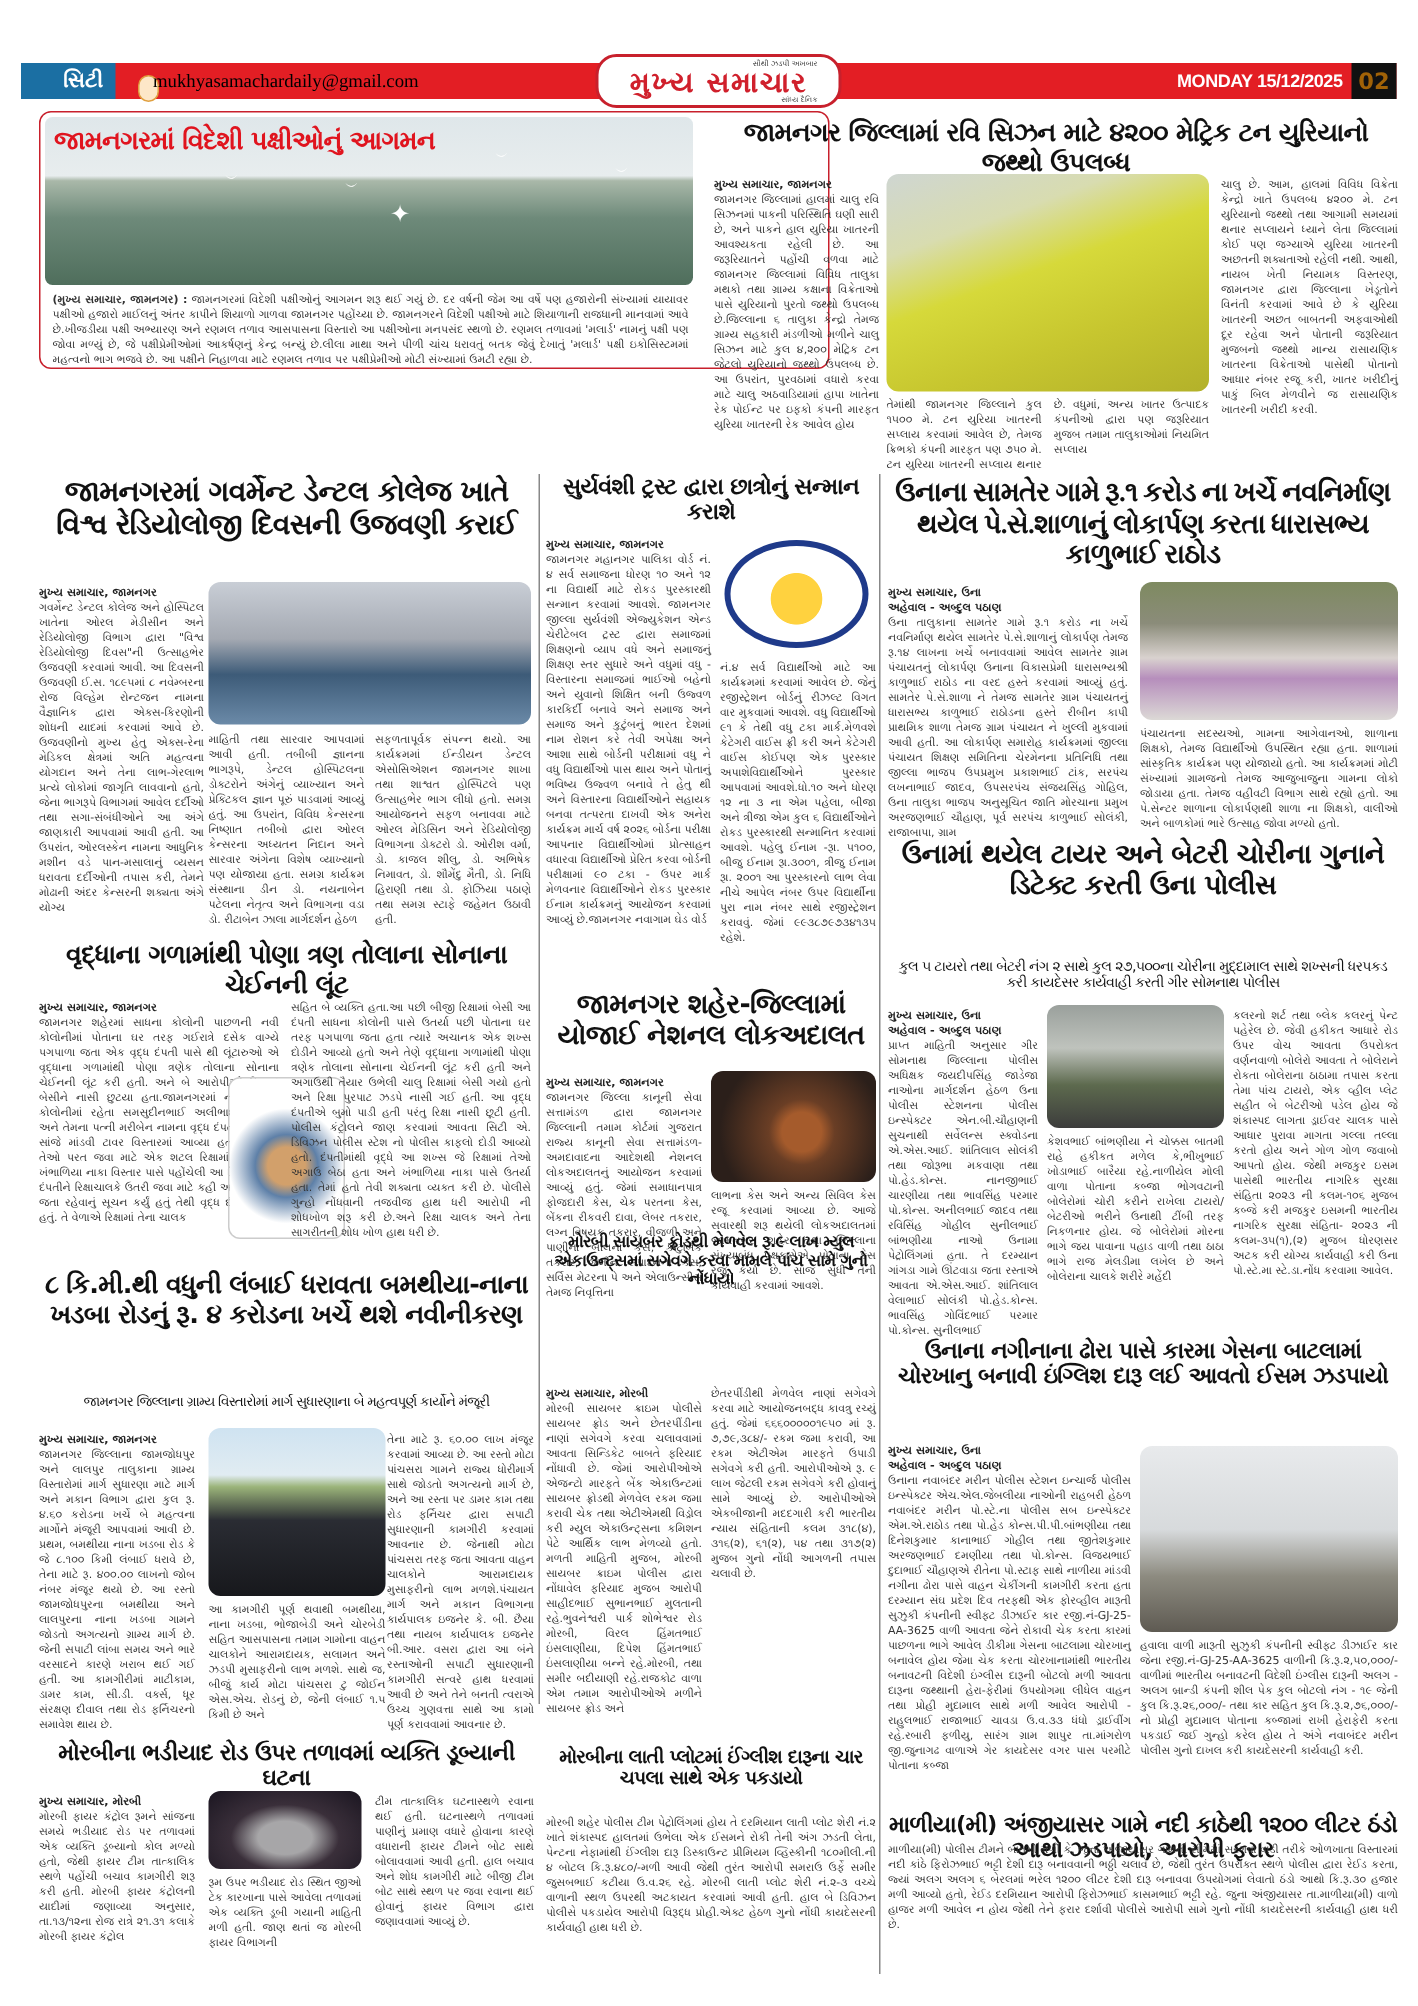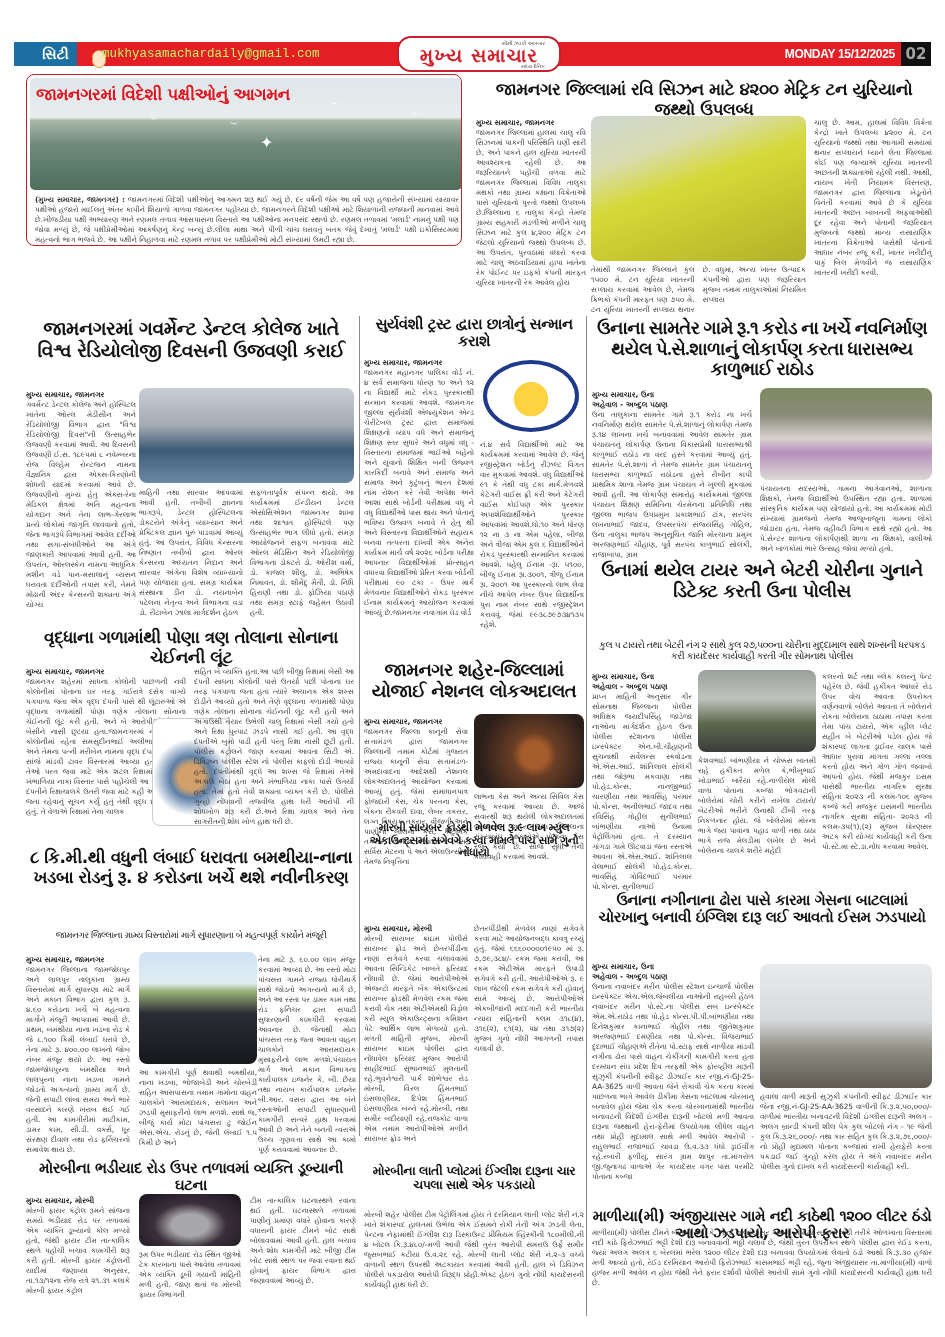--- a/index.html
+++ b/index.html
@@ -3,39 +3,39 @@
 <meta charset="utf-8">
 <style>
   * { box-sizing: border-box; margin: 0; padding: 0; }
   html, body { width: 945px; height: 1337px; background: #fff; overflow: hidden; }
   body { font-family: "DejaVu Sans", sans-serif; color: #222; position: relative; }
   .abs { position: absolute; }
 
   
   .mast { left: 14px; top: 42px; width: 917px; height: 24px; background: #e31e24; }
   .mast .sec { position: absolute; left: 0; top: 0; width: 63px; height: 24px; background: #1b6fa3; color: #fff; font-weight: bold; font-size: 14px; text-align: center; line-height: 24px; padding-left: 20px; }
-  .mast .mail { position: absolute; left: 88px; top: 0; color: #bef264; font-size: 12.5px; line-height: 24px; font-family: Liberation Mono, monospace; }
+  .mast .mail { position: absolute; left: 88px; top: 0; color: #000000; font-size: 12.5px; line-height: 24px; font-family: Liberation Serif, serif; }
   .mast .hand { position: absolute; left: 78px; top: 8px; width: 14px; height: 18px; border: 1.5px solid #e0a040; border-radius: 7px; background: #fde7c8; }
   .mast .date { position: absolute; right: 36px; top: 0; color: #fff; font-weight: bold; font-size: 12px; line-height: 24px; font-family: "Liberation Sans", sans-serif; letter-spacing: -0.3px; }
-  .mast .pg { position: absolute; right: 0; top: 0; width: 30px; height: 24px; background: #111; color: #a3a3a3; font-weight: bold; font-size: 15px; text-align: center; line-height: 24px; }
+  .mast .pg { position: absolute; right: 0; top: 0; width: 30px; height: 24px; background: #111; color: #a16207; font-weight: bold; font-size: 15px; text-align: center; line-height: 24px; }
   .logo { left: 397px; top: 36px; width: 164px; height: 36px; background: #fff; border: 2px solid #c8202c; border-radius: 14px; text-align: center; }
   .logo .name { color: #d0202c; font-weight: bold; font-size: 19px; line-height: 34px; letter-spacing: 1px; }
   .logo .tag1, .logo .tag2 { position: absolute; font-size: 5px; color: #333; right: 14px; }
   .logo .tag1 { top: 2px; } .logo .tag2 { bottom: 0px; }
 
   
   .head { font-weight: bold; color: #111; text-align: center; letter-spacing: -0.5px; line-height: 1.15; font-family: "DejaVu Sans", sans-serif; }
   .byline { font-size: 7.5px; font-weight: bold; text-align: left; color: #222; }
   .body { font-size: 7.3px; line-height: 10px; color: #333; text-align: justify; }
   .cols2 { column-count: 2; column-gap: 8px; }
   .photo { border-radius: 8px; overflow: hidden; }
   .vrule { width: 1px; background: #888; }
 
   
-  .birdbox { left: 26px; top: 74px; width: 436px; height: 172px; border: 1.5px solid #c8202c; border-radius: 8px; background: #fff; overflow: hidden; padding-left: 25px; }
+  .birdbox { left: 26px; top: 74px; width: 527px; height: 172px; border: 1.5px solid #c8202c; border-radius: 8px; background: #fff; overflow: hidden; padding-left: 25px; }
   .birdphoto { position: absolute; left: 3px; top: 3px; width: 432px; height: 112px; background: linear-gradient(#dfe7ea 0%, #e8edee 35%, #a9b8a9 38%, #6e8a7a 60%, #4f6e5c 100%); border-radius: 5px; }
   .birdphoto .title { position: absolute; left: 6px; top: 6px; color: #e0141e; font-weight: bold; font-size: 17px; letter-spacing: -0.5px; }
   .birdphoto .bird { position: absolute; color: #fff; font-size: 9px; }
   .birdcap { position: absolute; left: 8px; top: 120px; width: 424px; }
 
   
   .urea-photo { background: linear-gradient(160deg, #cfd6d2 0%, #d8dcb0 25%, #d6d93a 45%, #c7c62f 70%, #b3b12a 100%); }
   .dental-photo { background: linear-gradient(180deg, #c9ced6 0%, #a4a9b2 40%, #3d5b78 65%, #6b8aa8 100%); }
   .logo-round { border-radius: 50%; border: 4px solid #1f3a8a; background: radial-gradient(circle at 50% 55%, #ffd23f 0 30%, #ffffff 31% 100%); }
   .ribbon-photo { background: linear-gradient(180deg, #7e8a60 0%, #8b8c7a 30%, #d9d2cf 55%, #b68ebc 70%, #dcd9d6 100%); }

